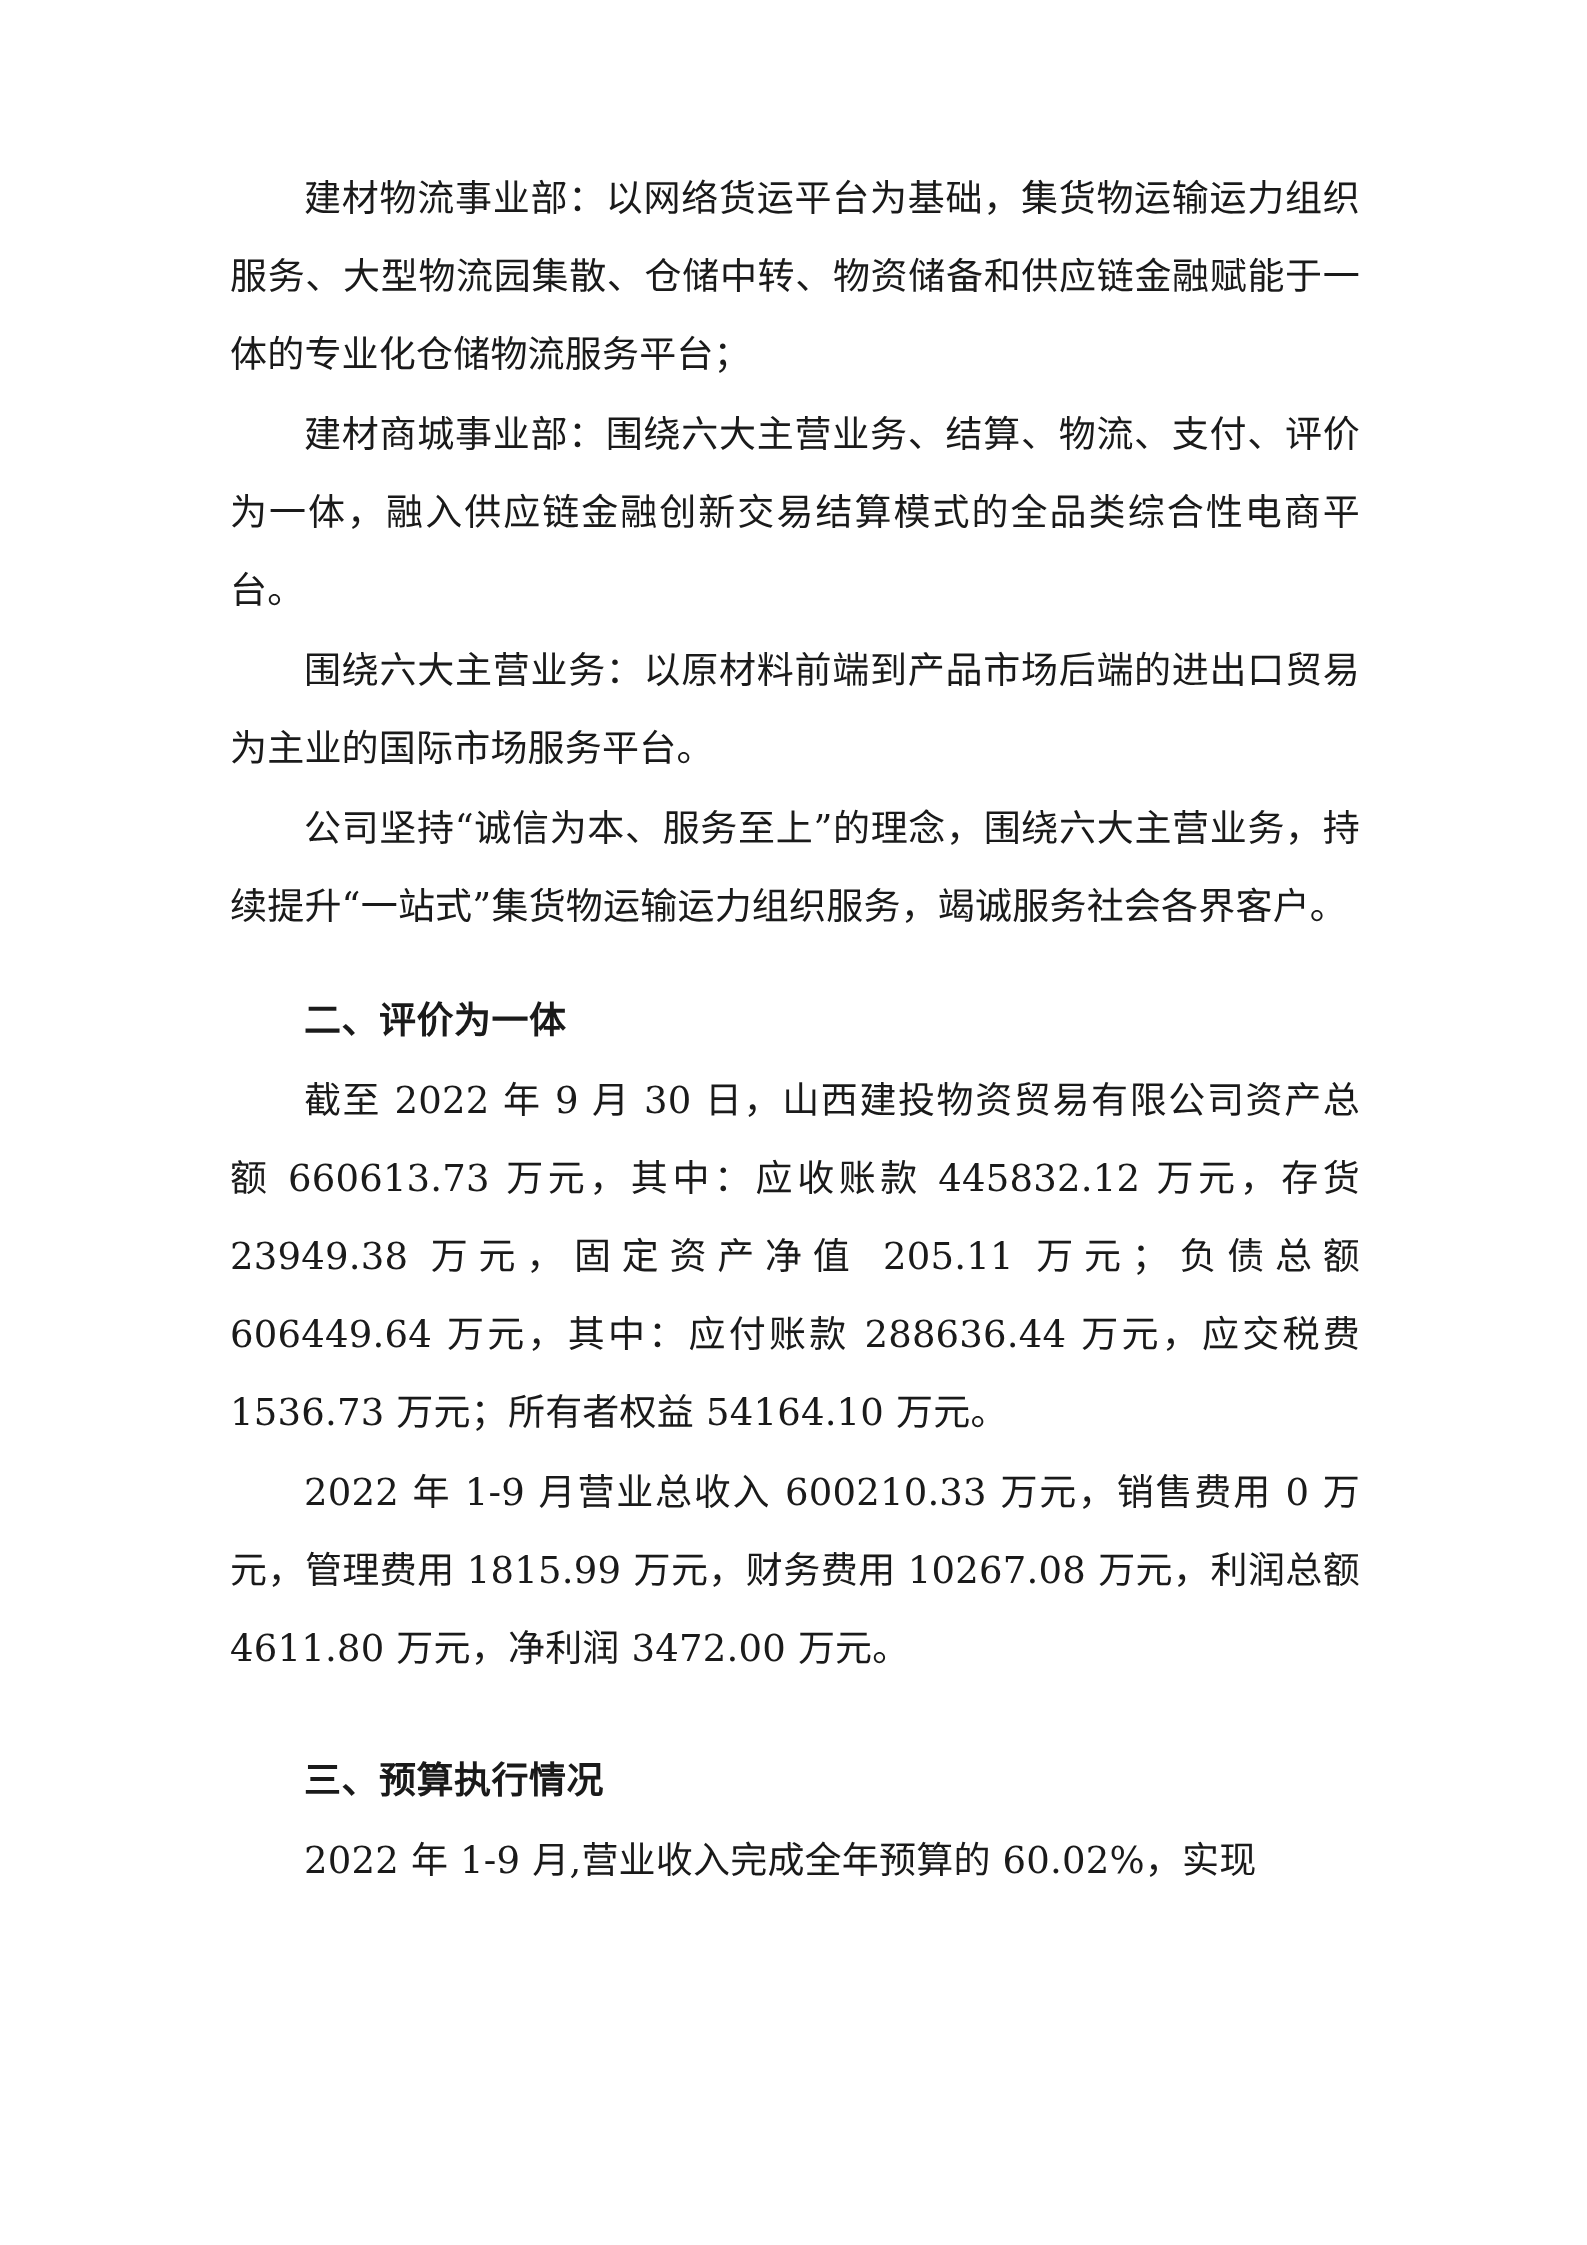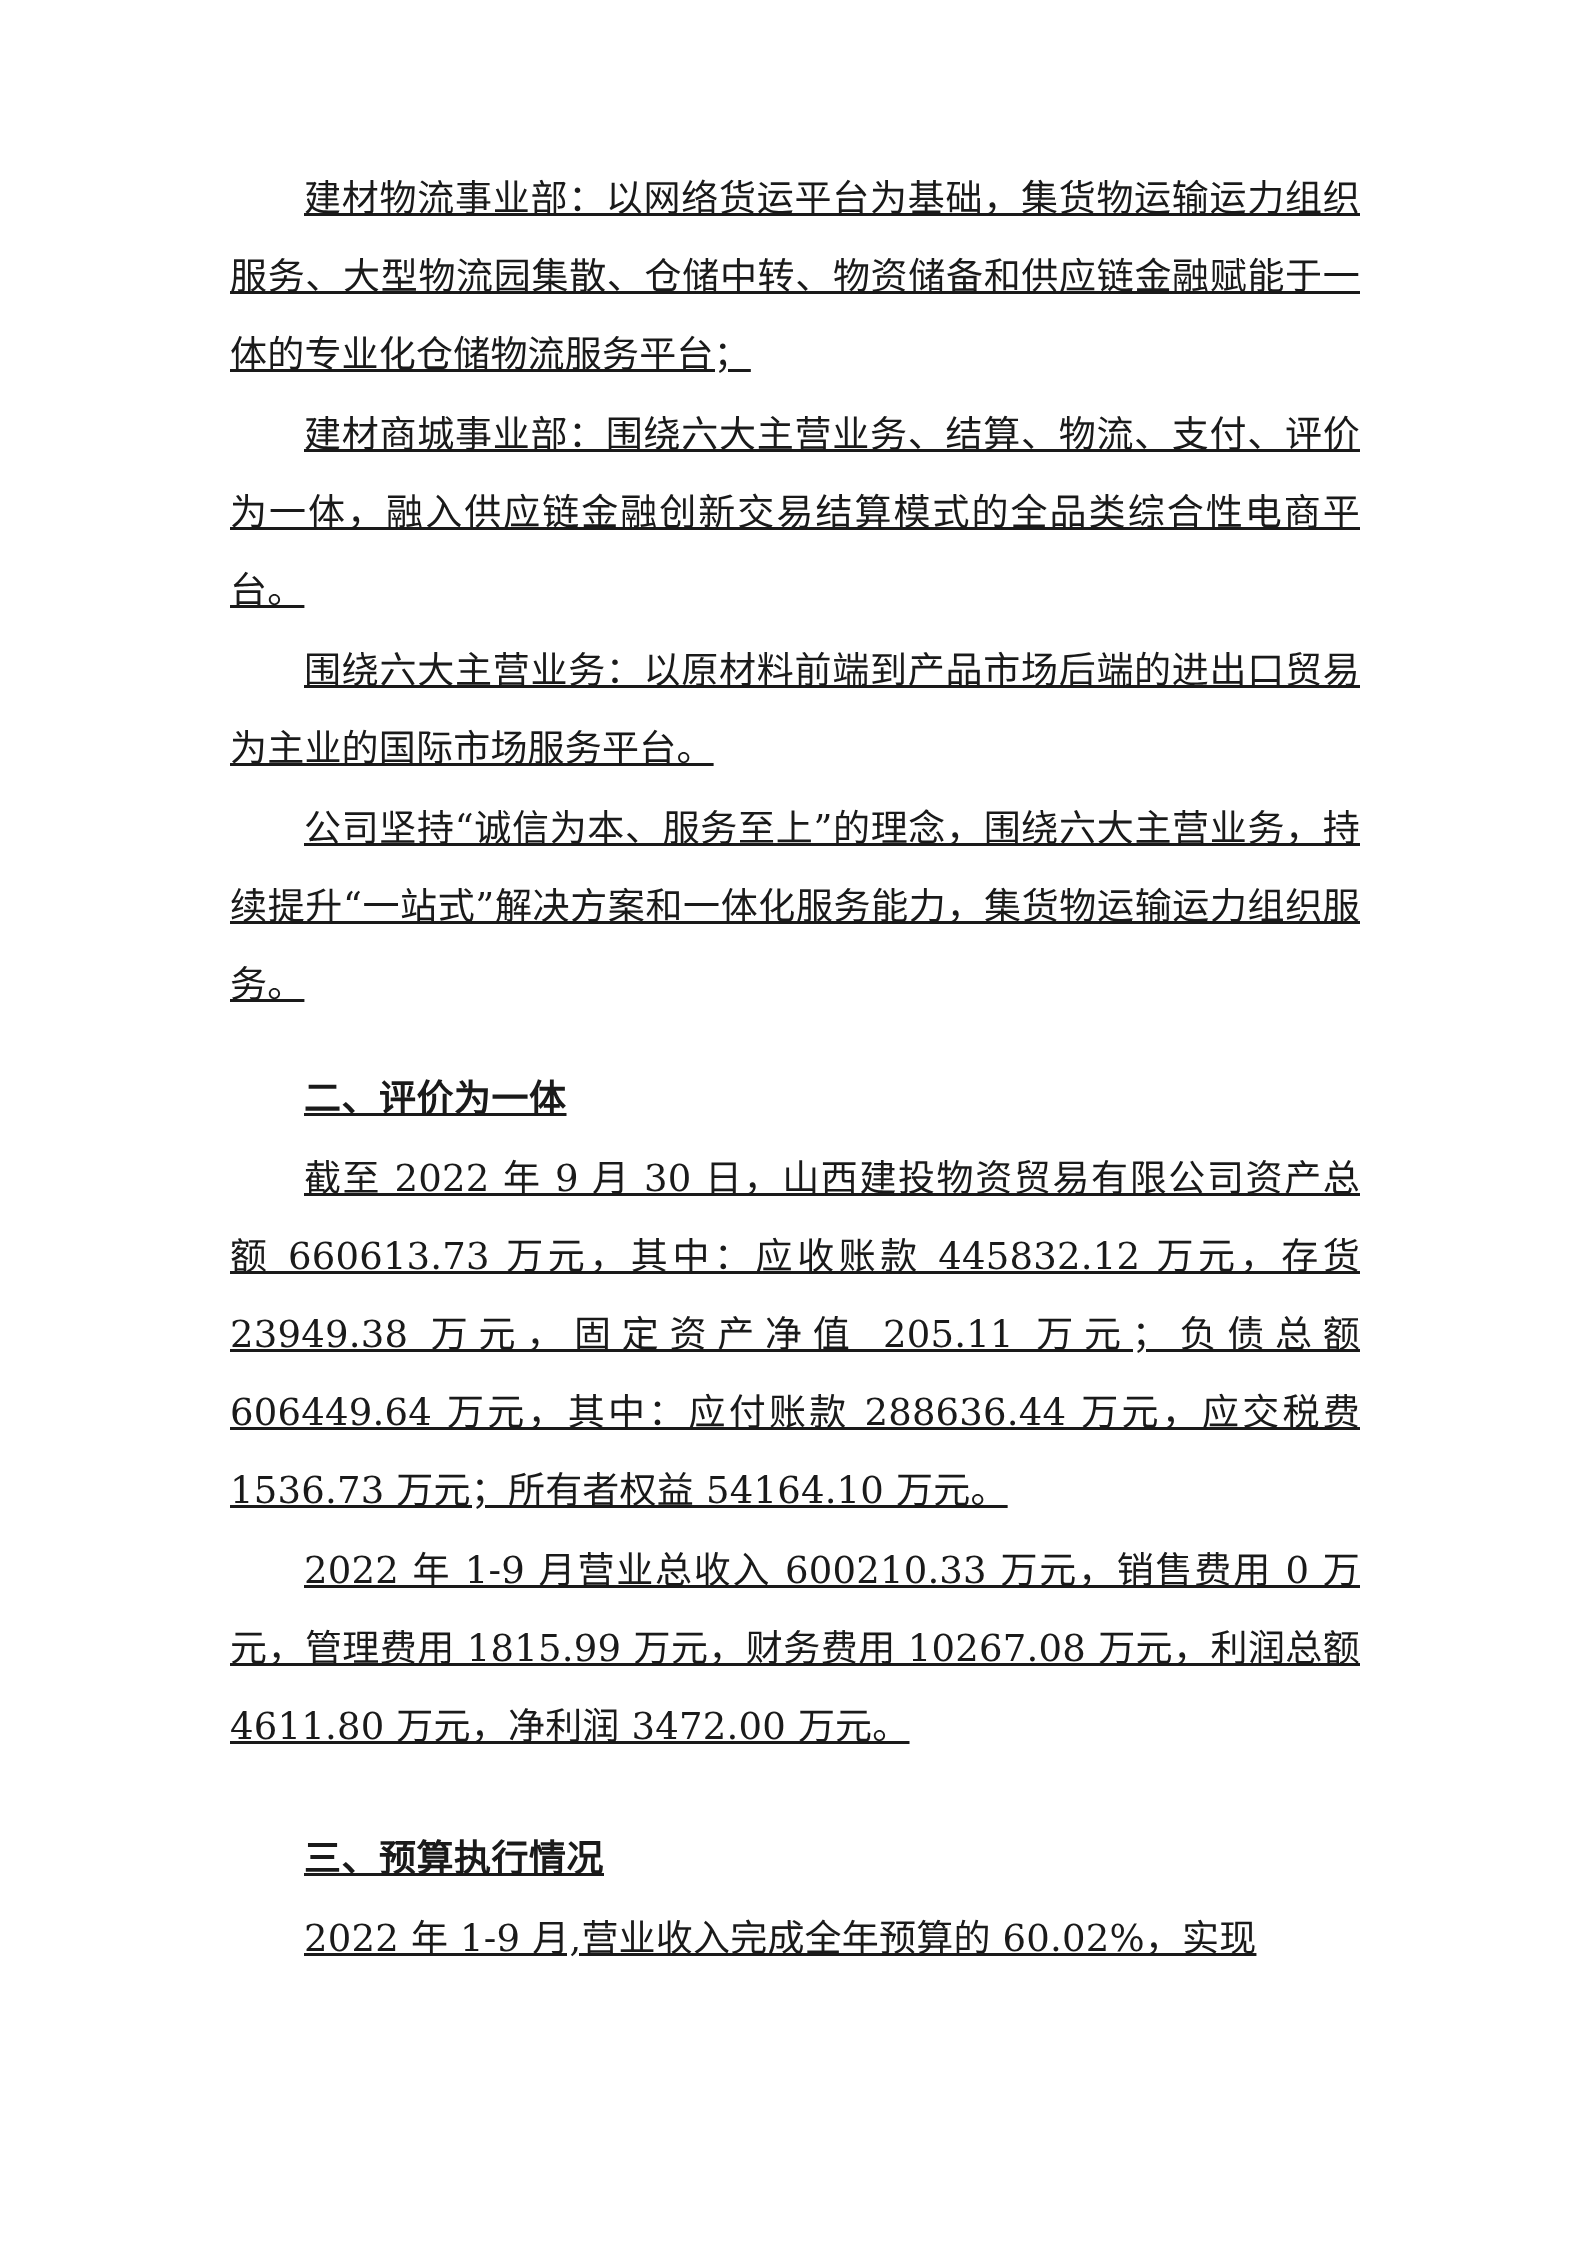--- a/index.html
+++ b/index.html
@@ -14,21 +14,20 @@
     font-family: "DejaVu Serif", "Liberation Serif", serif;
     color: #1a1a1a;
     -webkit-font-smoothing: antialiased;
   }
   .page {
     position: relative;
     width: 1325px;
     height: 2245px;
     box-sizing: border-box;
     padding: 160px 116px 120px 230px;
-    text-decoration: underline;
   }
   .doc-body {
     width: 1130px;
   }
   p.para {
     margin: 0 0 2px 0;
     font-size: 37px;
     line-height: 78px;
     text-align: justify;
     text-justify: inter-ideograph;
@@ -53,21 +52,21 @@
 
 <div class="page">
   <div class="doc-body">
 
     <p class="para">建材物流事业部：以网络货运平台为基础，集货物运输运力组织服务、大型物流园集散、仓储中转、物资储备和供应链金融赋能于一体的专业化仓储物流服务平台；</p>
 
     <p class="para">建材商城事业部：围绕六大主营业务、结算、物流、支付、评价为一体，融入供应链金融创新交易结算模式的全品类综合性电商平台。</p>
 
     <p class="para">围绕六大主营业务：以原材料前端到产品市场后端的进出口贸易为主业的国际市场服务平台。</p>
 
-    <p class="para">公司坚持“诚信为本、服务至上”的理念，围绕六大主营业务，持续提升“一站式”解决方案和一体化服务能力，集货物运输运力组织服务。</p>
+    <p class="para">公司坚持“诚信为本、服务至上”的理念，围绕六大主营业务，持续提升“一站式”集货物运输运力组织服务，竭诚服务社会各界客户。</p>
 
     <div class="spacer-sm"></div>
 
     <h2 class="heading">二、评价为一体</h2>
 
     <p class="para">截至 2022 年 9 月 30 日，山西建投物资贸易有限公司资产总额 660613.73 万元，其中：应收账款 445832.12 万元，存货 23949.38 万元，固定资产净值 205.11 万元；负债总额 606449.64 万元，其中：应付账款 288636.44 万元，应交税费 1536.73 万元；所有者权益 54164.10 万元。</p>
 
     <p class="para">2022 年 1-9 月营业总收入 600210.33 万元，销售费用 0 万元，管理费用 1815.99 万元，财务费用 10267.08 万元，利润总额 4611.80 万元，净利润 3472.00 万元。</p>
 
     <div class="spacer-md"></div>

